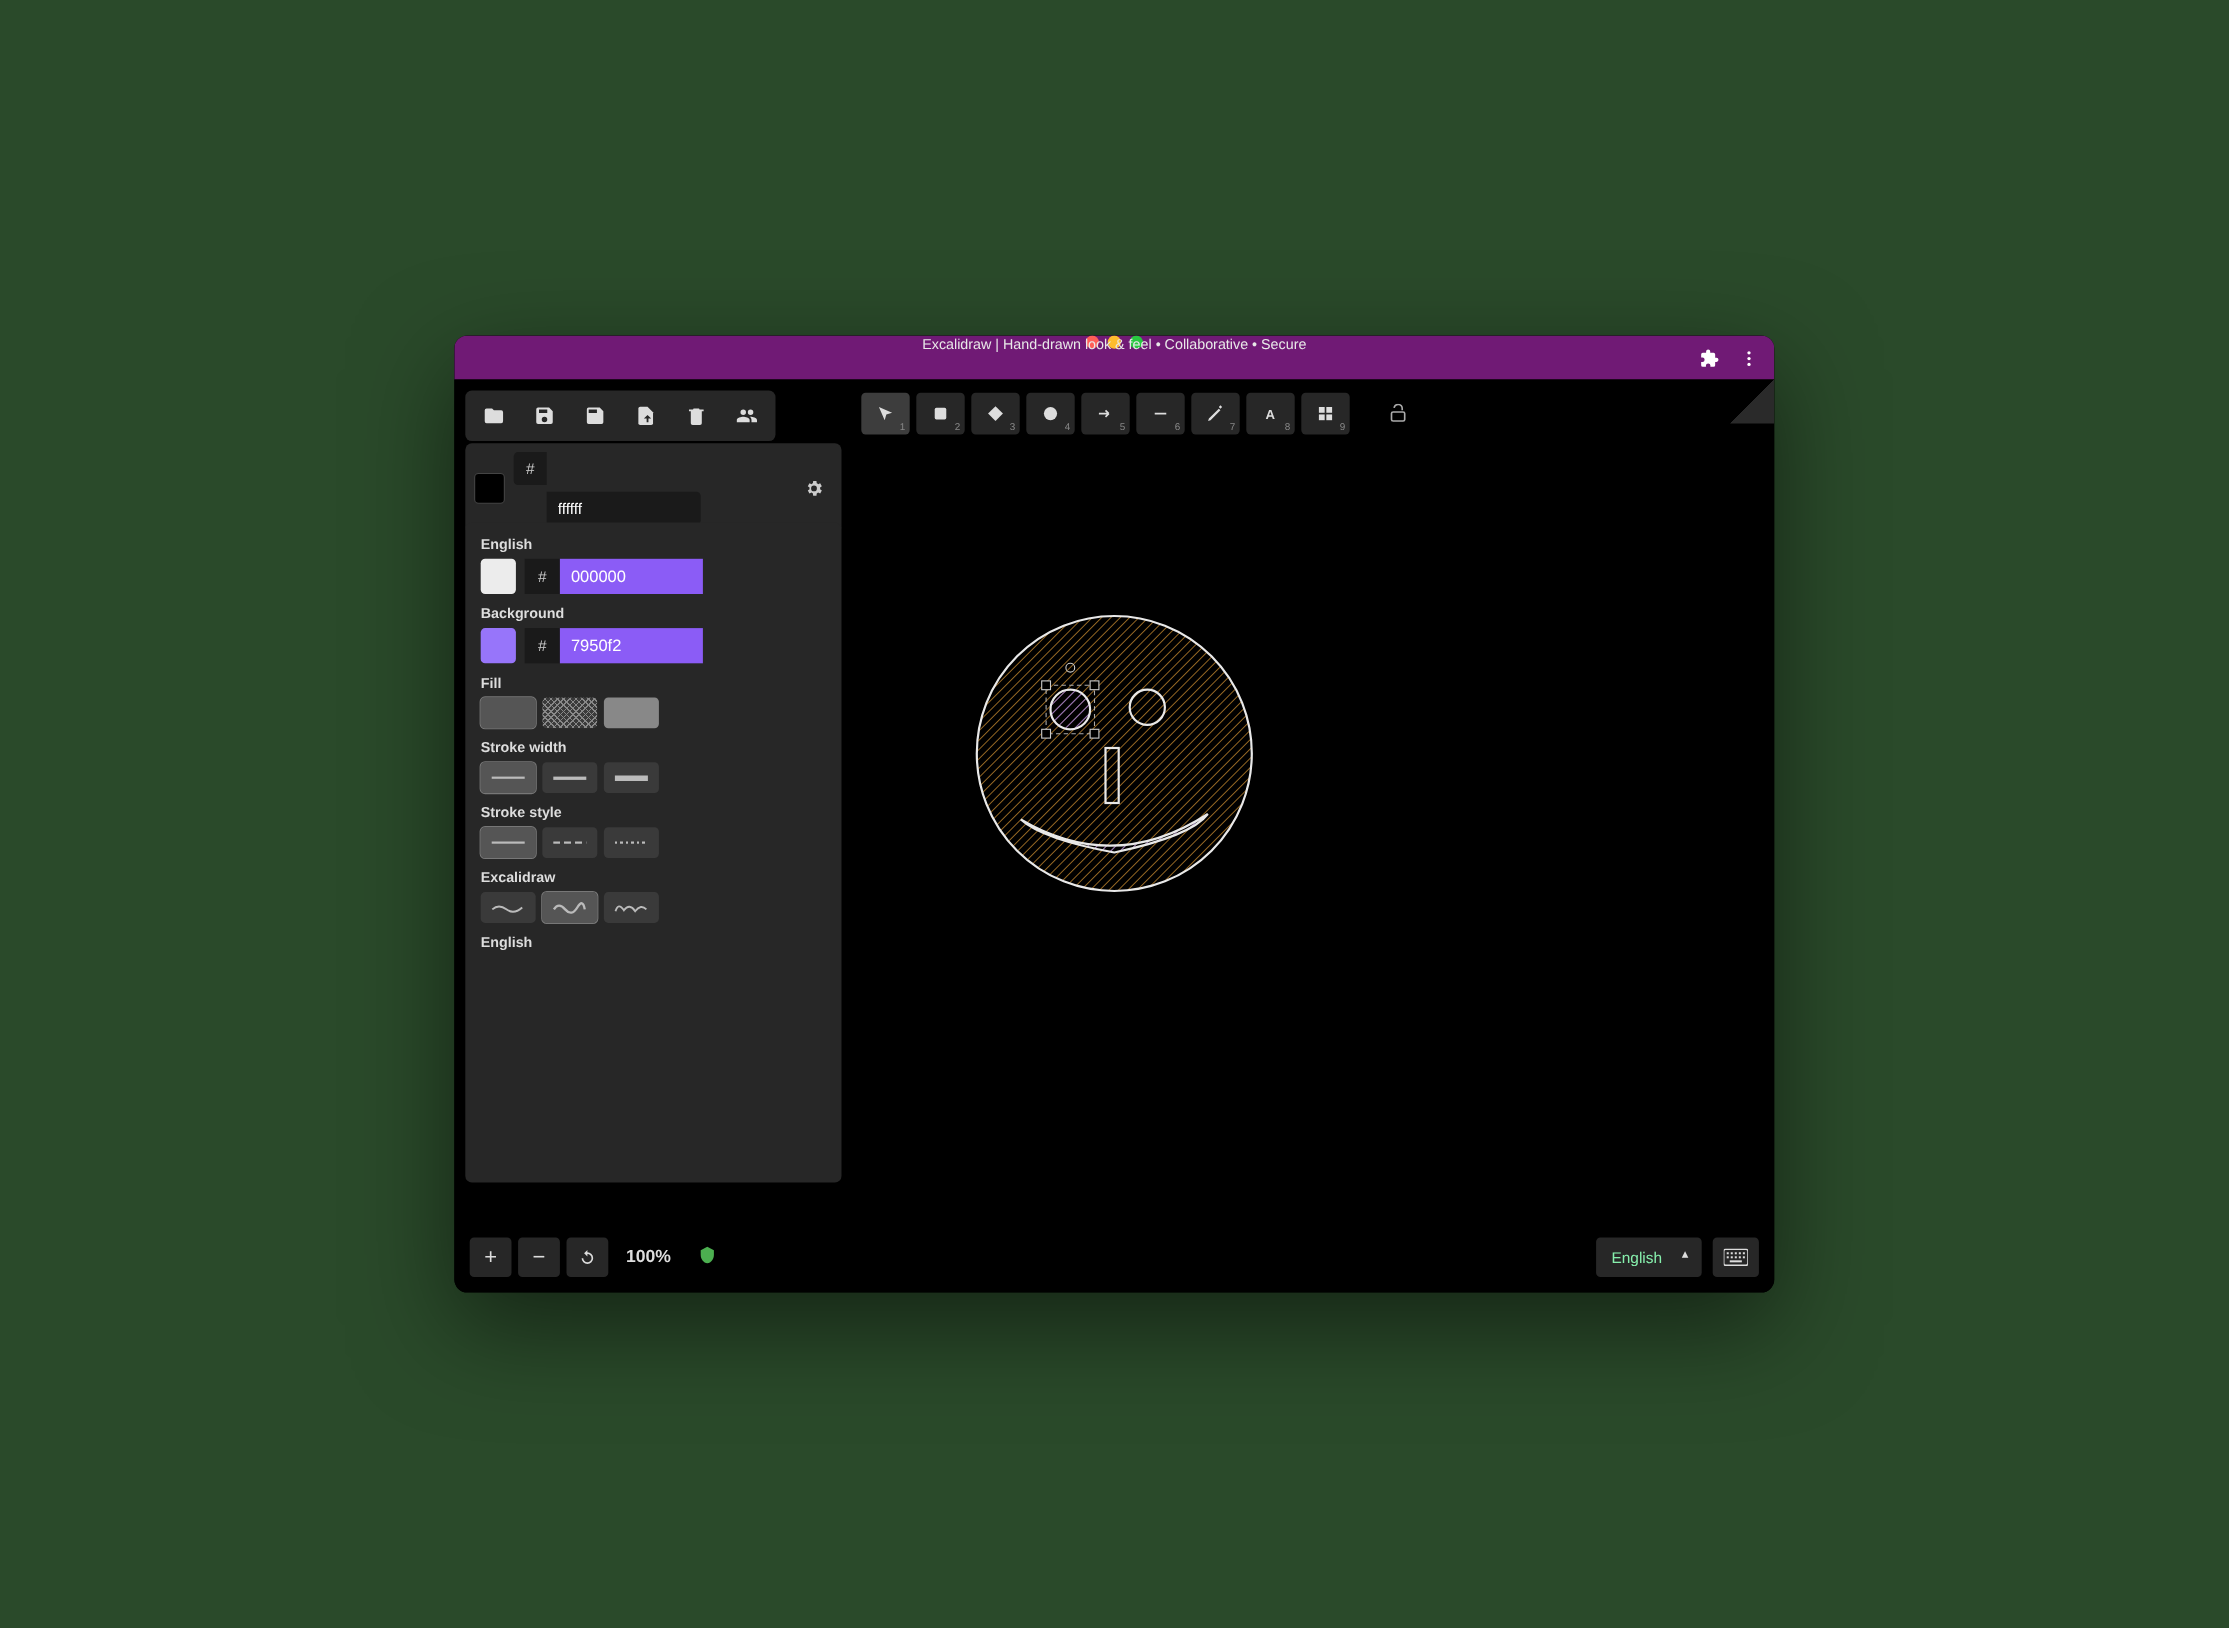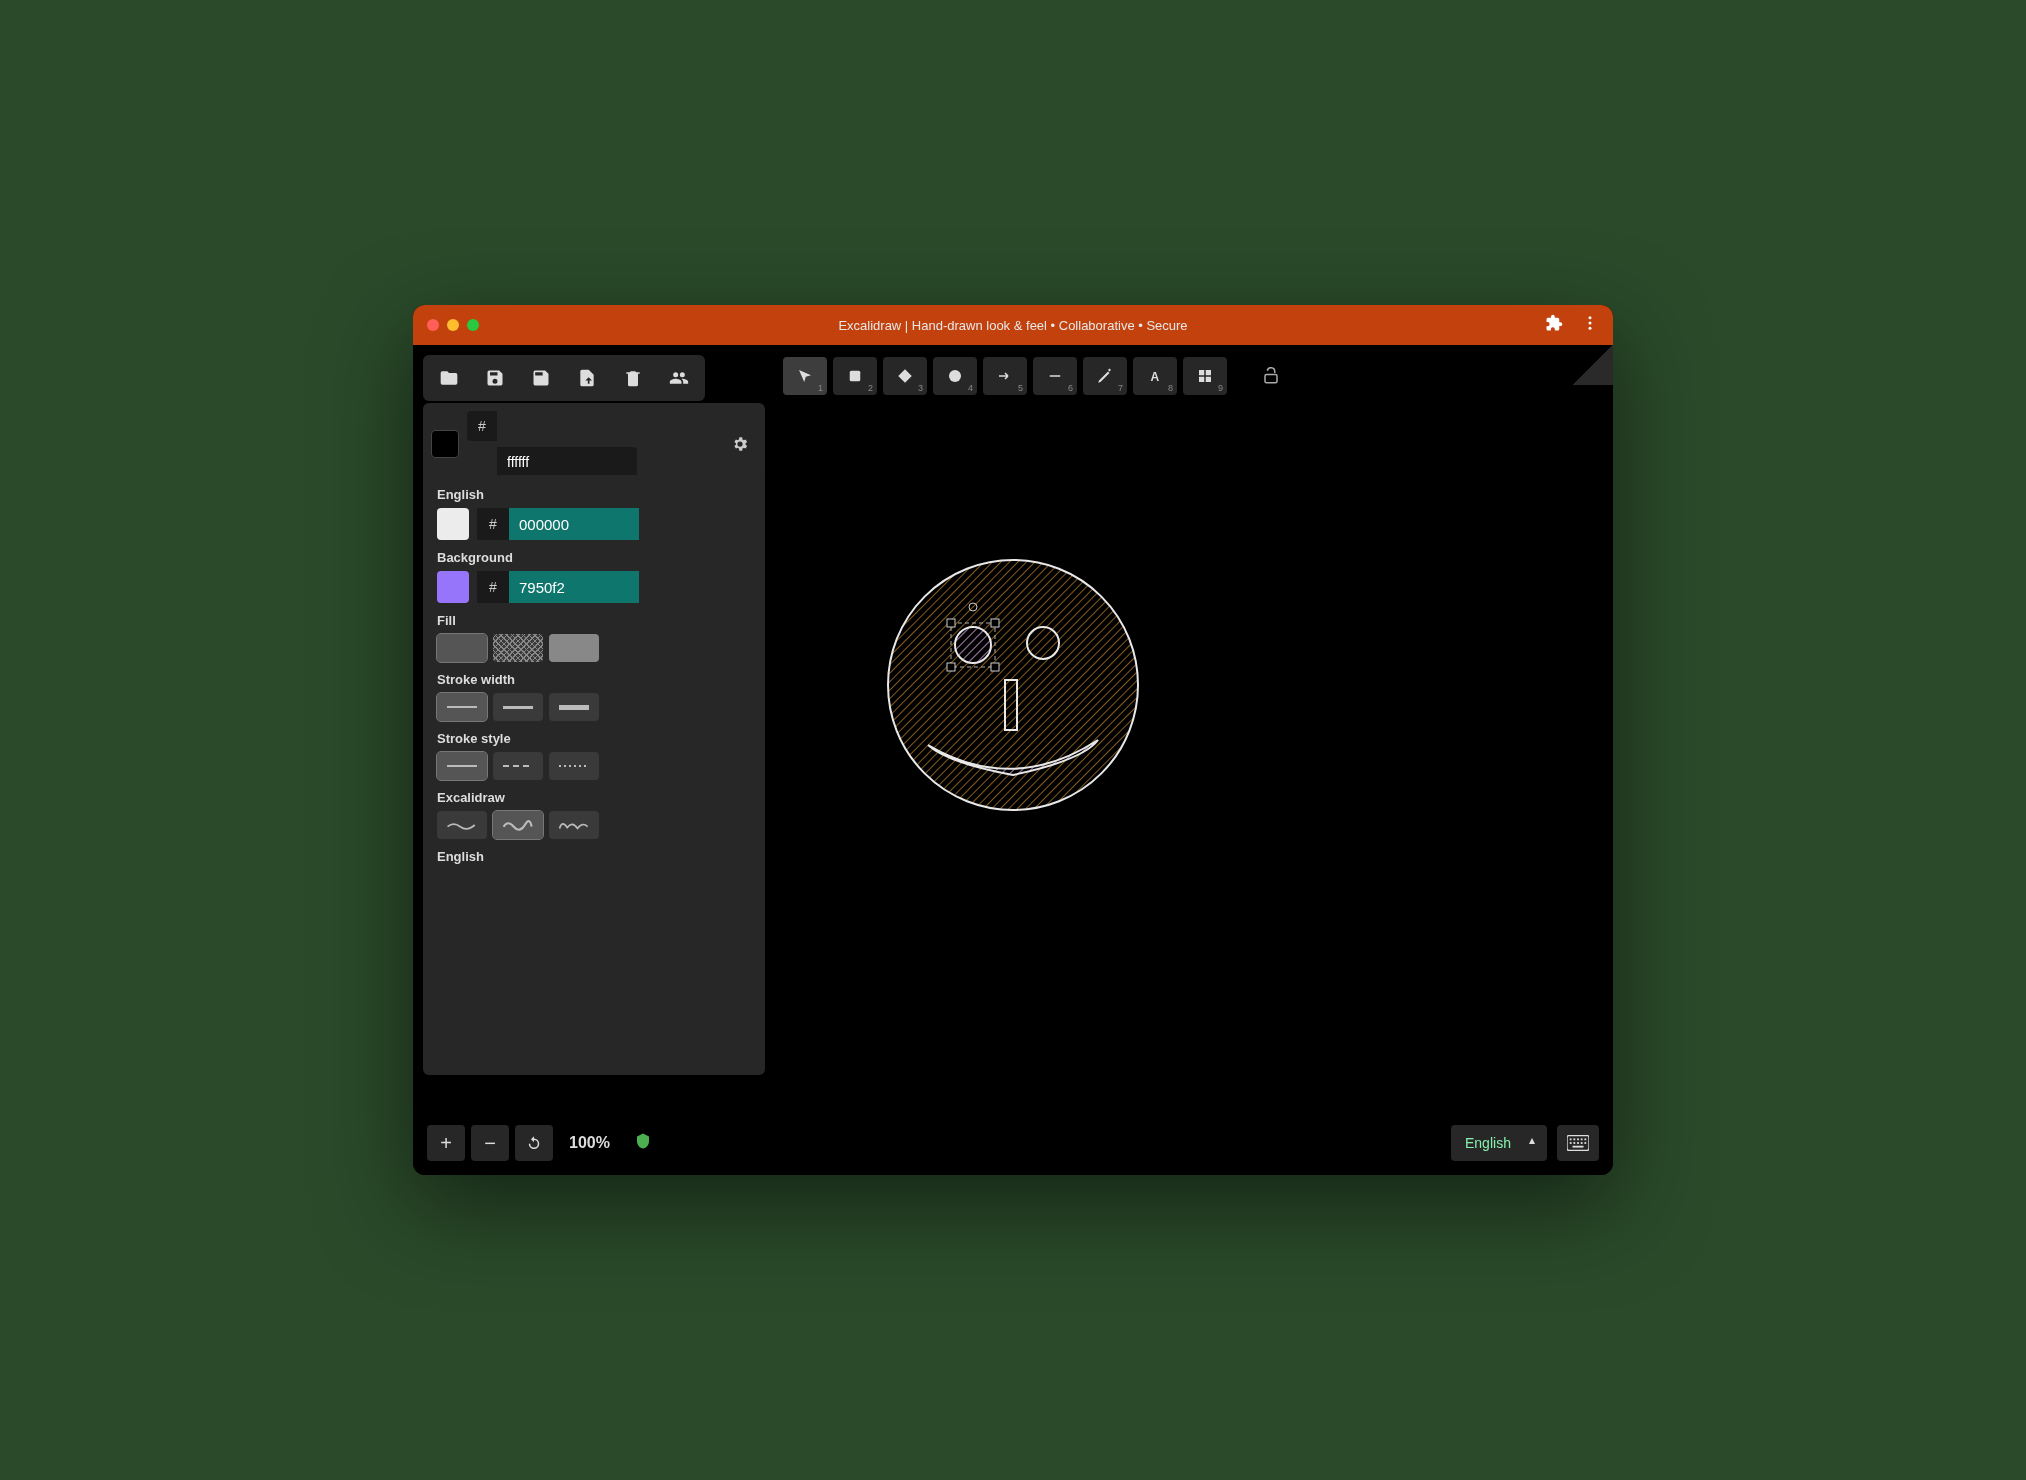--- a/index.html
+++ b/index.html
@@ -18,25 +18,26 @@
   background: #000;
   border-radius: 12px;
   box-shadow: 0 30px 90px rgba(0,0,0,0.5);
   overflow: hidden;
   display: flex;
   flex-direction: column;
   position: relative;
 }
 .titlebar {
   height: 40px;
-  background: #c2410c;
+  background: #701a75;
   display: flex;
   align-items: center;
   padding: 0 14px;
   position: relative;
+  flex-direction: column;
 }
 .traffic { display: flex; gap: 8px; }
 .tl { width: 12px; height: 12px; border-radius: 50%; }
 .tl.red { background: #ff5f57; }
 .tl.yellow { background: #febc2e; }
 .tl.green { background: #28c840; }
 .title { position: absolute; left: 0; right: 0; text-align: center; color: #e8e8e8; font-size: 13px; font-weight: 500; pointer-events: none; }
 .title-actions { margin-left: auto; display: flex; gap: 18px; color: #fff; align-items: center; }
 .puzzle-icon svg, .kebab-icon svg { width: 18px; height: 18px; fill: #fff; }
 .content { flex: 1; position: relative; background: #000; }
@@ -95,21 +96,21 @@
 .props-panel::-webkit-scrollbar { width: 14px; }
 .props-panel::-webkit-scrollbar-thumb { background: #e8e8e8; border-radius: 2px; }
 .props-panel::-webkit-scrollbar-track { background: #272727; }
 .p-label { font-size: 13px; font-weight: 600; color: #ddd; margin: 10px 0 6px; }
 .p-label:first-child { margin-top: 0; }
 .color-row { display:flex; gap:0; align-items:center; margin-bottom:4px; }
 .color-row .psw { width:32px; height:32px; border-radius:4px; margin-right:8px; }
 .sw-white { background:#ececec; }
 .sw-purple { background:#9775fa; }
 .hash2 { background:#1a1a1a; width:32px; height:32px; display:flex; align-items:center; justify-content:center; color:#ccc; font-size:14px; }
-.hex2 { background:#0f766e; border:none; color:#fff; height:32px; padding:0 10px; font-size:15px; width:130px; }
+.hex2 { background:#8b5cf6; border:none; color:#fff; height:32px; padding:0 10px; font-size:15px; width:130px; }
 .opt-row { display:flex; gap:6px; }
 .opt-btn {
   width: 50px; height: 28px; background:#3a3a3a; border-radius:4px;
   display:flex; align-items:center; justify-content:center; cursor:pointer;
 }
 .opt-btn.sel { background:#555; outline:1px solid #777; }
 .fill-hachure { background: repeating-linear-gradient(45deg,#888,#888 2px,#3a3a3a 2px,#3a3a3a 5px); }
 .fill-cross { background: repeating-linear-gradient(45deg,#888,#888 1px,transparent 1px,transparent 4px), repeating-linear-gradient(-45deg,#888,#888 1px,#3a3a3a 1px,#3a3a3a 4px); }
 .fill-solid { background:#888; }
 .sw-line { width:30px; height:2px; background:#bbb; }

